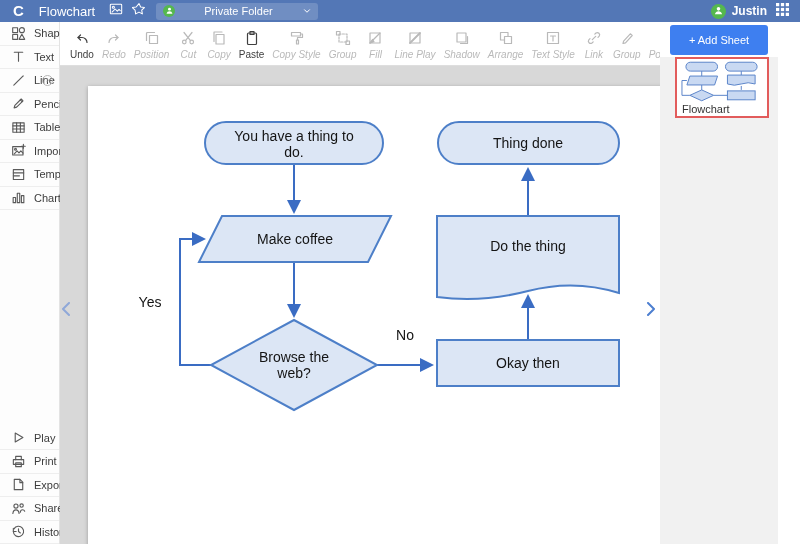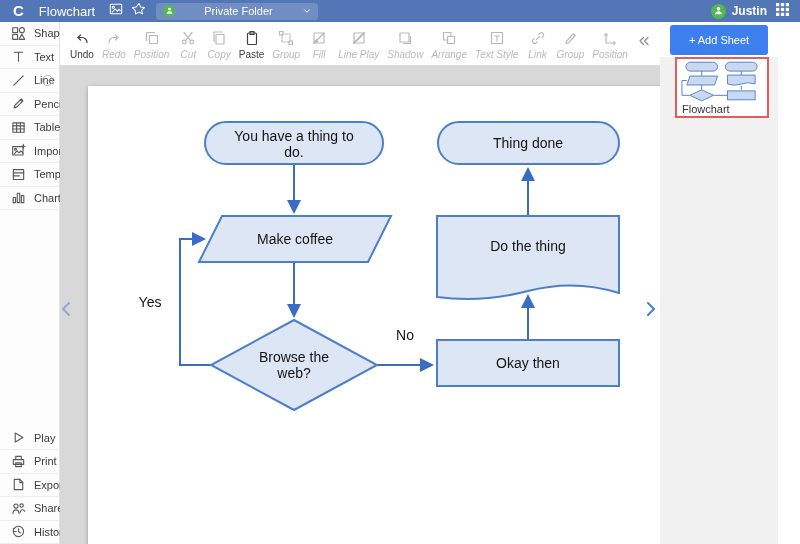--- a/index.html
+++ b/index.html
@@ -350,20 +350,30 @@
           <div class="tool-btn">
             <span class="icon">
               <svg viewBox="0 0 16 16" fill="none" stroke="currentColor" stroke-width="1.2" stroke-linecap="round" stroke-linejoin="round">
                 <rect x="3.5" y="3" width="9" height="11.5" rx="1"></rect>
                 <rect x="6" y="1.5" width="4" height="3"></rect>
               </svg>
             </span>
             <span class="lbl">Paste</span>
           </div>
 
+          <div class="tool-btn disabled">
+            <span class="icon">
+              <svg viewBox="0 0 16 16" fill="none" stroke="currentColor" stroke-width="1.2" stroke-linecap="round" stroke-linejoin="round">
+                <rect x="2.5" y="2.5" width="9" height="3.5"></rect>
+                <path d="M11.5 4h2v3.5H8.5V10"></path>
+                <rect x="7.5" y="10" width="2" height="4"></rect>
+              </svg>
+            </span>
+            <span class="lbl">Copy Style</span>
+          </div>
 
           <div class="tool-btn disabled">
             <span class="icon">
               <svg viewBox="0 0 16 16" fill="none" stroke="currentColor" stroke-width="1.2" stroke-linecap="round" stroke-linejoin="round">
                 <rect x="4" y="4" width="8" height="8" stroke-dasharray="2 1.4"></rect>
                 <rect x="1.5" y="1.5" width="3.5" height="3.5"></rect>
                 <rect x="11" y="11" width="3.5" height="3.5"></rect>
               </svg>
             </span>
             <span class="lbl">Group</span>

